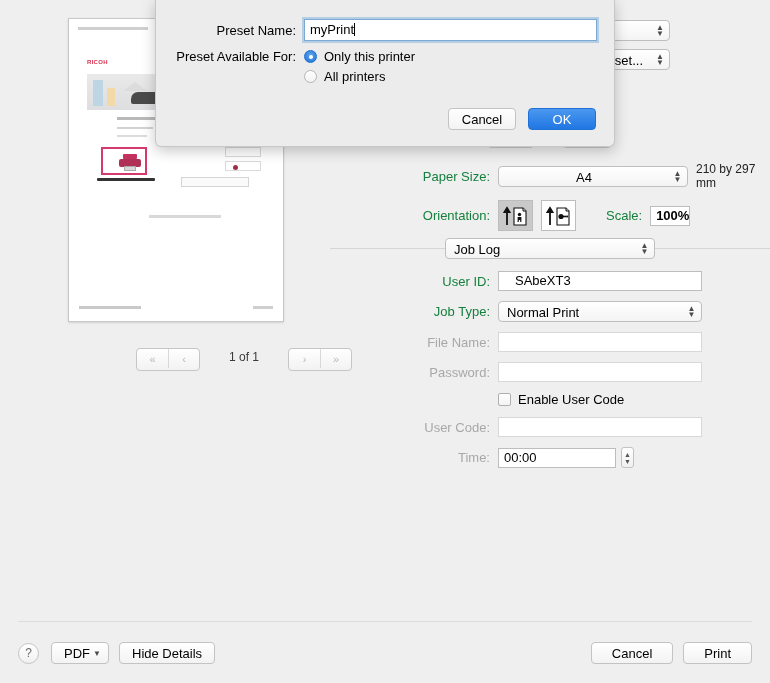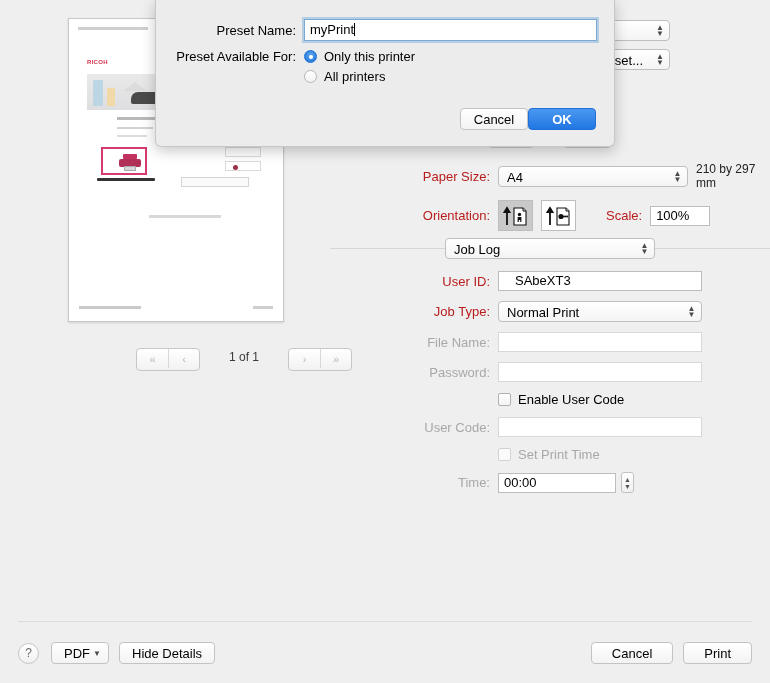--- a/index.html
+++ b/index.html
@@ -124,21 +124,21 @@
   
   .settings { position: absolute; left: 330px; top: 0; width: 440px; }
   .row {
     display: flex; align-items: center;
     margin-bottom: 10px;
     margin-top: 8px;
   }
   .lbl {
     width: 168px; text-align: right;
     padding-right: 8px; font-size: 13px;
-    color: #b91c1c; box-sizing: border-box;
+    color: #15803d; box-sizing: border-box;
     flex: none;
   }
   .lbl.dim { color: #a8a8a8; }
 
   .popup {
     position: relative;
     height: 21px;
     border: 1px solid #bfbfbf;
     border-radius: 4px;
     background: linear-gradient(180deg,#ffffff 0%,#f4f4f4 100%);
@@ -359,22 +359,21 @@
     background: linear-gradient(180deg,#ffffff 0%,#f3f3f3 100%);
     font-size: 13px; color: #000;
     display: flex; align-items: center; justify-content: center;
     font-family: "Liberation Sans", sans-serif;
     box-sizing: border-box;
   }
   .sheet-btn.default {
     background: linear-gradient(180deg,#4a98f0 0%,#2176e2 100%);
     border-color: #2070d8;
     color: #fff;
-    margin-left: 0;
-    font-weight: bold;
+    margin-left: 12px;
   }
   svg { display: block; }
 </style>
 </head>
 <body>
 
 <div class="preview-pane">
   <div class="preview-page">
     <div class="pp-header"></div>
     <div class="pp-logo">RICOH</div>
@@ -439,21 +438,21 @@
       <span>▼</span>
     </span>
 </div>
 <div class="stub" style="left:488px; top:137px; width:46px; height:11px;"></div>
 <div class="stub" style="left:563px; top:137px; width:48px; height:11px;"></div>
 
 <div class="settings">
 
   <div class="row" style="margin-top:162px;">
     <div class="lbl">Paper Size:</div>
-    <div class="popup" style="width:208px;">
+    <div class="popup" style="width:208px;text-align:center;">
       <span>A4</span>
       <span class="arrows">
           <span>▲</span>
           <span>▼</span>
         </span>
     </div>
     <div class="hint">210 by 297 mm</div>
   </div>
 
   <div class="row" style="margin-bottom:4px;">
@@ -471,21 +470,21 @@
       <svg width="26" height="22" viewBox="0 0 26 22">
         <path d="M4 20 L4 5 M4 3 L1.5 7 L6.5 7 Z" stroke="#111" stroke-width="1.8" fill="#111"></path>
         <path d="M11 3 H20 L23 6 V20 H11 Z" fill="#fff" stroke="#111" stroke-width="1.1"></path>
         <path d="M20 3 V6 H23" fill="#e2e2e2" stroke="#111" stroke-width="1"></path>
         <circle cx="15" cy="11.5" r="2.6" fill="#111"></circle>
         <path d="M17 11.5 h3.6" stroke="#111" stroke-width="1.6"></path>
         <circle cx="21.2" cy="11.5" r="1" fill="#111"></circle>
       </svg>
     </div>
     <div class="lbl" style="width:auto; padding-right:8px; padding-left:22px;">Scale:</div>
-    <div class="tfield" style="width:60px;">100%</div>
+    <div class="tfield" style="width:40px;font-weight:bold;">100%</div>
   </div>
 
   <div class="divider-row">
     <div class="popup pane-popup">
       <span>Job Log</span>
       <span class="arrows">
           <span>▲</span>
           <span>▼</span>
         </span>
     </div>
@@ -521,25 +520,20 @@
     <div class="lbl"></div>
     <div class="cb"></div>
     <div class="cb-label">Enable User Code</div>
   </div>
 
   <div class="row">
     <div class="lbl dim">User Code:</div>
     <div class="tfield disabled" style="width:204px;"></div>
   </div>
 
-  <div class="row">
-    <div class="lbl"></div>
-    <div class="cb dim"></div>
-    <div class="cb-label dim">Set Print Time</div>
-  </div>
 
   <div class="row">
     <div class="lbl dim">Time:</div>
     <div class="tfield" style="width:118px;">00:00</div>
     <div class="stepper">
       <span>▲</span>
       <span>▼</span>
     </div>
   </div>
 </div>

